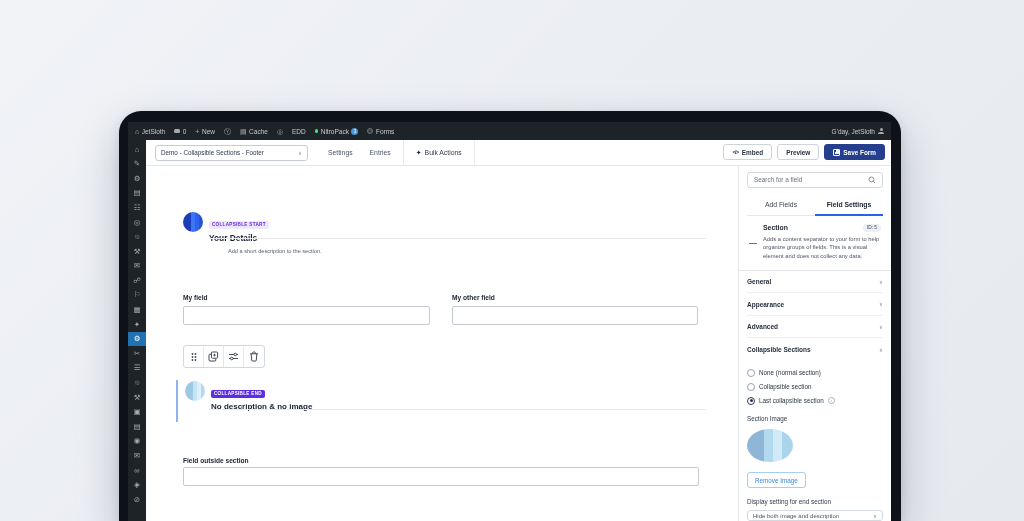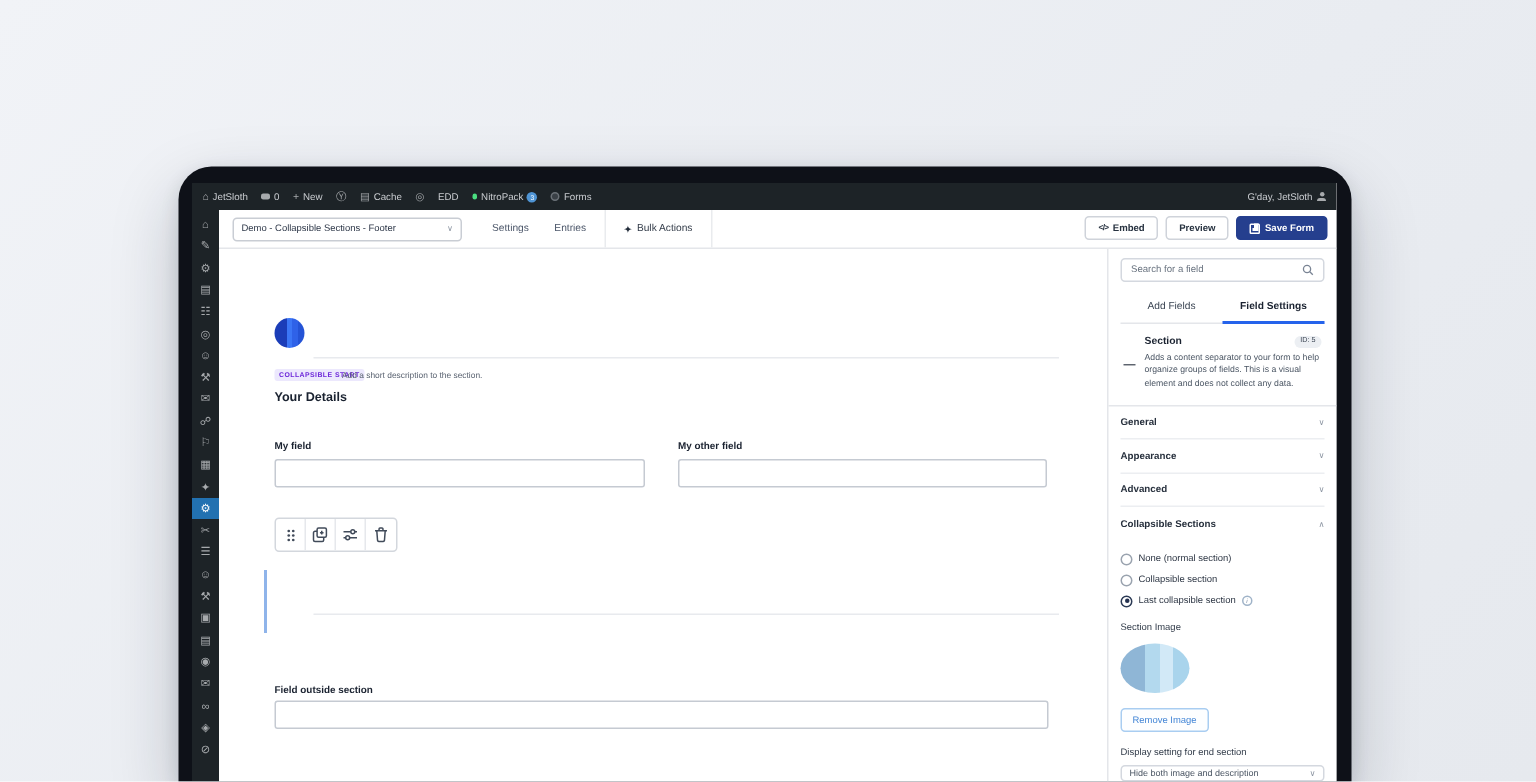--- a/index.html
+++ b/index.html
@@ -64,21 +64,21 @@
   .btn-primary { background:#253f8e; border:1px solid #253f8e; color:#fff; }
   .code-glyph { font-size:5.5px; color:#273240; letter-spacing:-.5px; }
   .floppy { width:7px; height:7px; border:1px solid #fff; border-radius:1px; position:relative; }
   .floppy::before { content:""; position:absolute; left:1.5px; top:-0.5px; width:3px; height:2.5px; background:#fff; }
   .floppy::after { content:""; position:absolute; left:1px; bottom:0.5px; width:3.5px; height:2px; background:#fff; }
   
   .content-row { flex:1; display:flex; min-height:0; }
   .canvas { flex:1; position:relative; background:#fff; min-width:0; }
   
   .sec { position:absolute; display:flex; gap:6px; }
-  .sec-start { left:37px; top:46px;flex-direction:column; }
+  .sec-start { left:37px; top:46px; }
   .circle-start {
     width:20px; height:20px; border-radius:50%;
     background:linear-gradient(90deg,#1b3db8 0 42%,#3b76f6 42% 58%,#2f62e8 58% 78%,#2453d6 78% 100%);
   }
   .badge-light {
     display:inline-block; font-size:4.6px; font-weight:700; letter-spacing:.3px;
     color:#6d28d9; background:#ece8fd; border-radius:2px; padding:1.5px 3px;
   }
   .badge-solid {
     display:inline-block; font-size:4.6px; font-weight:700; letter-spacing:.3px;
@@ -326,20 +326,27 @@
                     <g fill="none" stroke="#414b5a" stroke-width="1">
                       <path d="M1 2.8 H9"></path>
                       <path d="M3.7 2.6 V1.6 A0.6 0.6 0 0 1 4.3 1 H5.7 A0.6 0.6 0 0 1 6.3 1.6 V2.6"></path>
                       <path d="M2.2 2.9 L2.7 9.3 A0.8 0.8 0 0 0 3.5 10 H6.5 A0.8 0.8 0 0 0 7.3 9.3 L7.8 2.9"></path>
                     </g>
                   </svg>
               </div>
             </div>
 
             <div class="end-accent"></div>
+            <div class="sec sec-end">
+              <div class="circle-end"></div>
+              <div>
+                <span class="badge-solid">COLLAPSIBLE END</span>
+                <div class="sec-title" style="font-size:8px;">No description &amp; no image</div>
+              </div>
+            </div>
             <div class="sec-divider" style="top:243px;"></div>
 
             <div class="outside-label">Field outside section</div>
             <div class="outside-input"></div>
           </div>
 
           <div class="panel">
             <div class="search-box">
               <input type="text" placeholder="Search for a field" style="">
               <svg width="8" height="8" viewBox="0 0 10 10">

